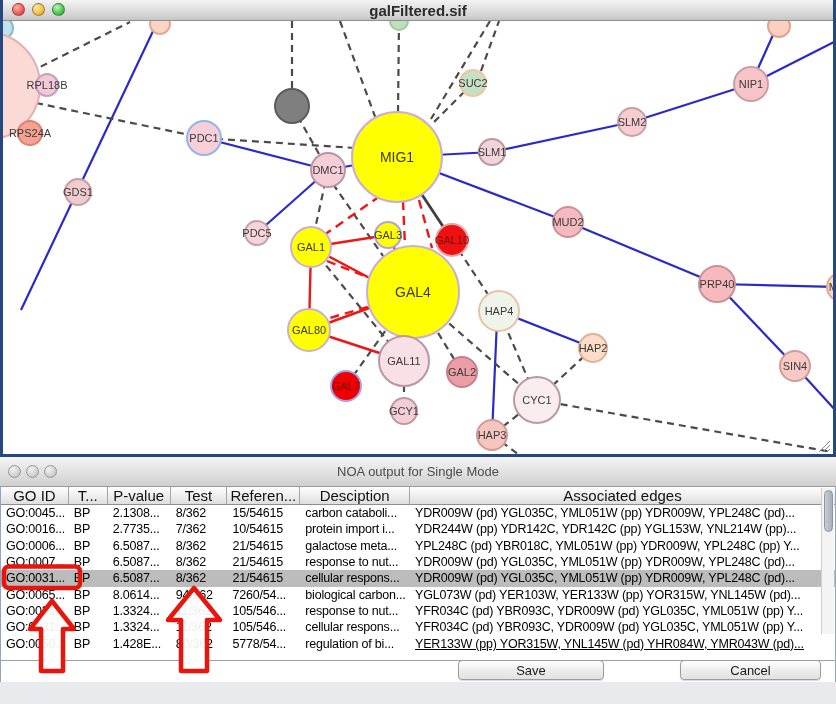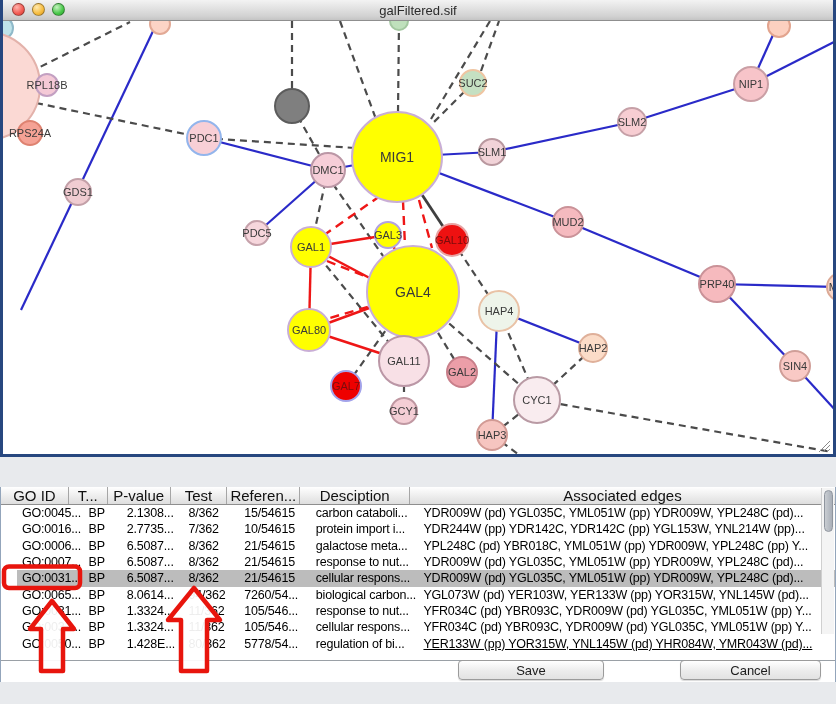--- a/index.html
+++ b/index.html
@@ -7,21 +7,21 @@
   #stage{position:relative;width:836px;height:704px;overflow:hidden;background:#fff;}
 
   
   #net-window{position:absolute;left:0;top:0;width:836px;height:457px;
     border-left:3px solid #27477f;border-right:3px solid #27477f;border-bottom:3px solid #27477f;
     background:#fff;overflow:hidden;}
   #net-svg{position:absolute;left:-3px;top:0;}
   .titlebar{position:absolute;left:0;top:0;width:100%;height:21px;
     background:linear-gradient(#f3f3f3,#d2d2d2 80%,#c4c4c4);
     border-bottom:1px solid #8f8f8f;z-index:5;display:flex;align-items:center;justify-content:center;}
-  .titlebar .title{font-size:13px;font-weight:400;color:#2b2b2b;}
+  .titlebar .title{font-size:15px;font-weight:700;color:#2b2b2b;}
   .lights{position:absolute;left:9px;top:3px;display:flex;gap:7px;z-index:6;}
   .light{width:13px;height:13px;border-radius:50%;border:1px solid rgba(0,0,0,.35);}
   .light.red{background:radial-gradient(circle at 35% 30%,#ffb3ad,#f25a52 60%,#c93a32);}
   .light.yellow{background:radial-gradient(circle at 35% 30%,#ffe9b0,#f6bc3e 60%,#cf9426);}
   .light.green{background:radial-gradient(circle at 35% 30%,#c6f2c0,#47c748 60%,#2f9c33);}
   .light.gray{background:radial-gradient(circle at 35% 30%,#f2f2f2,#cfcfcf 65%,#b8b8b8);border-color:#979797;}
   .grip{position:absolute;right:2px;bottom:1px;width:16px;height:14px;z-index:4;}
 
   
   #noa-panel{position:absolute;left:0;top:457px;width:836px;height:247px;background:#e8eaed;}
@@ -31,21 +31,21 @@
   #noa-title .title{font-size:13px;color:#4c4c4c;}
   #noa-lights{position:absolute;left:8px;top:8px;display:flex;gap:5px;}
 
   #table{position:absolute;left:0;top:30px;width:836px;height:195px;background:#fff;
     border-left:1px solid #93a5bb;border-right:1px solid #93a5bb;}
   #thead{display:flex;height:18px;background:linear-gradient(#ffffff,#dedede);
     border-bottom:1px solid #8e8e8e;}
   .hcell{font-size:15px;color:#111;display:flex;align-items:center;justify-content:center;
     border-right:1px solid #a6a6a6;overflow:hidden;white-space:nowrap;}
   .hcell:last-child{border-right:none;}
-  #tbody{position:relative;padding-left:16px;}
+  #tbody{position:relative;}
   .trow{display:flex;height:16.33px;align-items:center;background:#fff;}
   .trow.selected{background:#bcbcbc;}
   .tcell{font-size:12.5px;color:#000;padding-left:5px;overflow:hidden;white-space:nowrap;
     letter-spacing:-0.2px;height:100%;display:flex;align-items:center;}
   #table-bottom{position:absolute;left:0;top:173px;width:100%;height:0;border-top:1px solid #9aa0a6;}
 
   
   #vscroll{position:absolute;right:1px;top:1px;width:13px;height:146px;background:#f4f4f4;
     border-left:1px solid #d0d0d0;}
   #vthumb{position:absolute;left:1.5px;top:2px;width:9px;height:42px;border-radius:5px;
@@ -198,20 +198,28 @@
     <svg class="grip" viewBox="0 0 16 14">
       <g stroke="#8a8a8a" stroke-width="1">
         <line x1="4" y1="13" x2="15" y2="2"></line>
         <line x1="8" y1="13" x2="15" y2="6"></line>
         <line x1="12" y1="13" x2="15" y2="10"></line>
       </g>
     </svg>
   </div>
 
   <div id="noa-panel">
+    <div id="noa-title">
+      <div id="noa-lights">
+        <span class="light gray"></span>
+        <span class="light gray"></span>
+        <span class="light gray"></span>
+      </div>
+      <span class="title">NOA output for Single Mode</span>
+    </div>
 
     <div id="table">
       <div id="thead">
           <div class="hcell" style="width: 68px;">GO ID</div>
           <div class="hcell" style="width: 39px;">T...</div>
           <div class="hcell" style="width: 63px;">P-value</div>
           <div class="hcell" style="width: 57px;">Test</div>
           <div class="hcell" style="width: 73px;">Referen...</div>
           <div class="hcell" style="width: 110px;">Desciption</div>
           <div class="hcell" style="width: 426px;">Associated edges</div>

